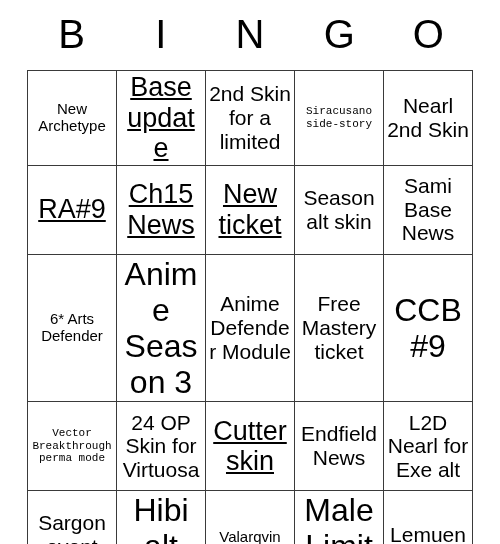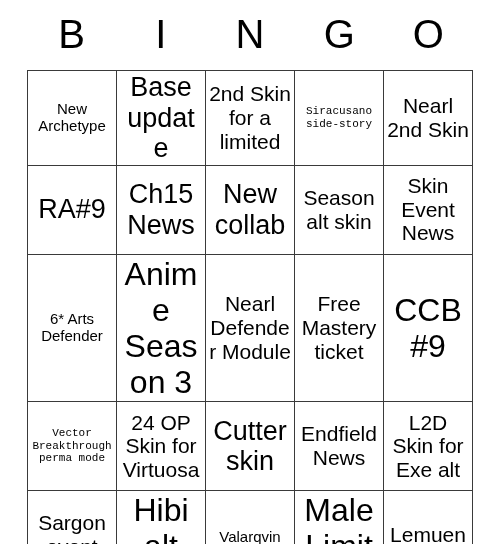--- a/index.html
+++ b/index.html
@@ -55,21 +55,21 @@
     padding: 1px 3px;
     box-sizing: border-box;
     color: #000000;
     overflow: hidden;
   }
   .cell-text {
     display: block;
     line-height: 1.13;
     word-wrap: break-word;
   }
-  .sz-xl { font-size: 27px; }
+  .sz-xl { font-size: 27px; text-decoration: underline; }
   .sz-lg { font-size: 32px; }
   .sz-md { font-size: 21px; }
   .sz-sm { font-size: 15px; }
   .sz-xs { font-size: 11px; font-family: Liberation Mono, monospace; }
 </style>
 </head>
 <body>
 
 <div id="bingo-card">
 
@@ -101,38 +101,38 @@
           </td>
       </tr>
       <tr>
         <td>
             <span class="cell-text sz-xl">RA#9</span>
           </td>
         <td>
             <span class="cell-text sz-xl">Ch15 News</span>
           </td>
         <td>
-            <span class="cell-text sz-xl">New collab</span>
+            <span class="cell-text sz-xl">New ticket</span>
           </td>
         <td>
             <span class="cell-text sz-md">Season alt skin</span>
           </td>
         <td>
-            <span class="cell-text sz-md">Skin Event News</span>
+            <span class="cell-text sz-md">Sami Base News</span>
           </td>
       </tr>
       <tr>
         <td>
             <span class="cell-text sz-sm">6* Arts Defender</span>
           </td>
         <td>
             <span class="cell-text sz-lg">Anime Season 3</span>
           </td>
         <td>
-            <span class="cell-text sz-md">Nearl Defender Module</span>
+            <span class="cell-text sz-md">Anime Defender Module</span>
           </td>
         <td>
             <span class="cell-text sz-md">Free Mastery ticket</span>
           </td>
         <td>
             <span class="cell-text sz-lg">CCB#9</span>
           </td>
       </tr>
       <tr>
         <td>
@@ -141,21 +141,21 @@
         <td>
             <span class="cell-text sz-md">24 OP Skin for Virtuosa</span>
           </td>
         <td>
             <span class="cell-text sz-xl">Cutter skin</span>
           </td>
         <td>
             <span class="cell-text sz-md">Endfield News</span>
           </td>
         <td>
-            <span class="cell-text sz-md">L2D Skin for Exe alt</span>
+            <span class="cell-text sz-md">L2D Nearl for Exe alt</span>
           </td>
       </tr>
       <tr>
         <td>
             <span class="cell-text sz-md">Sargon event news</span>
           </td>
         <td>
             <span class="cell-text sz-lg">Hibi alt skin</span>
           </td>
         <td>

